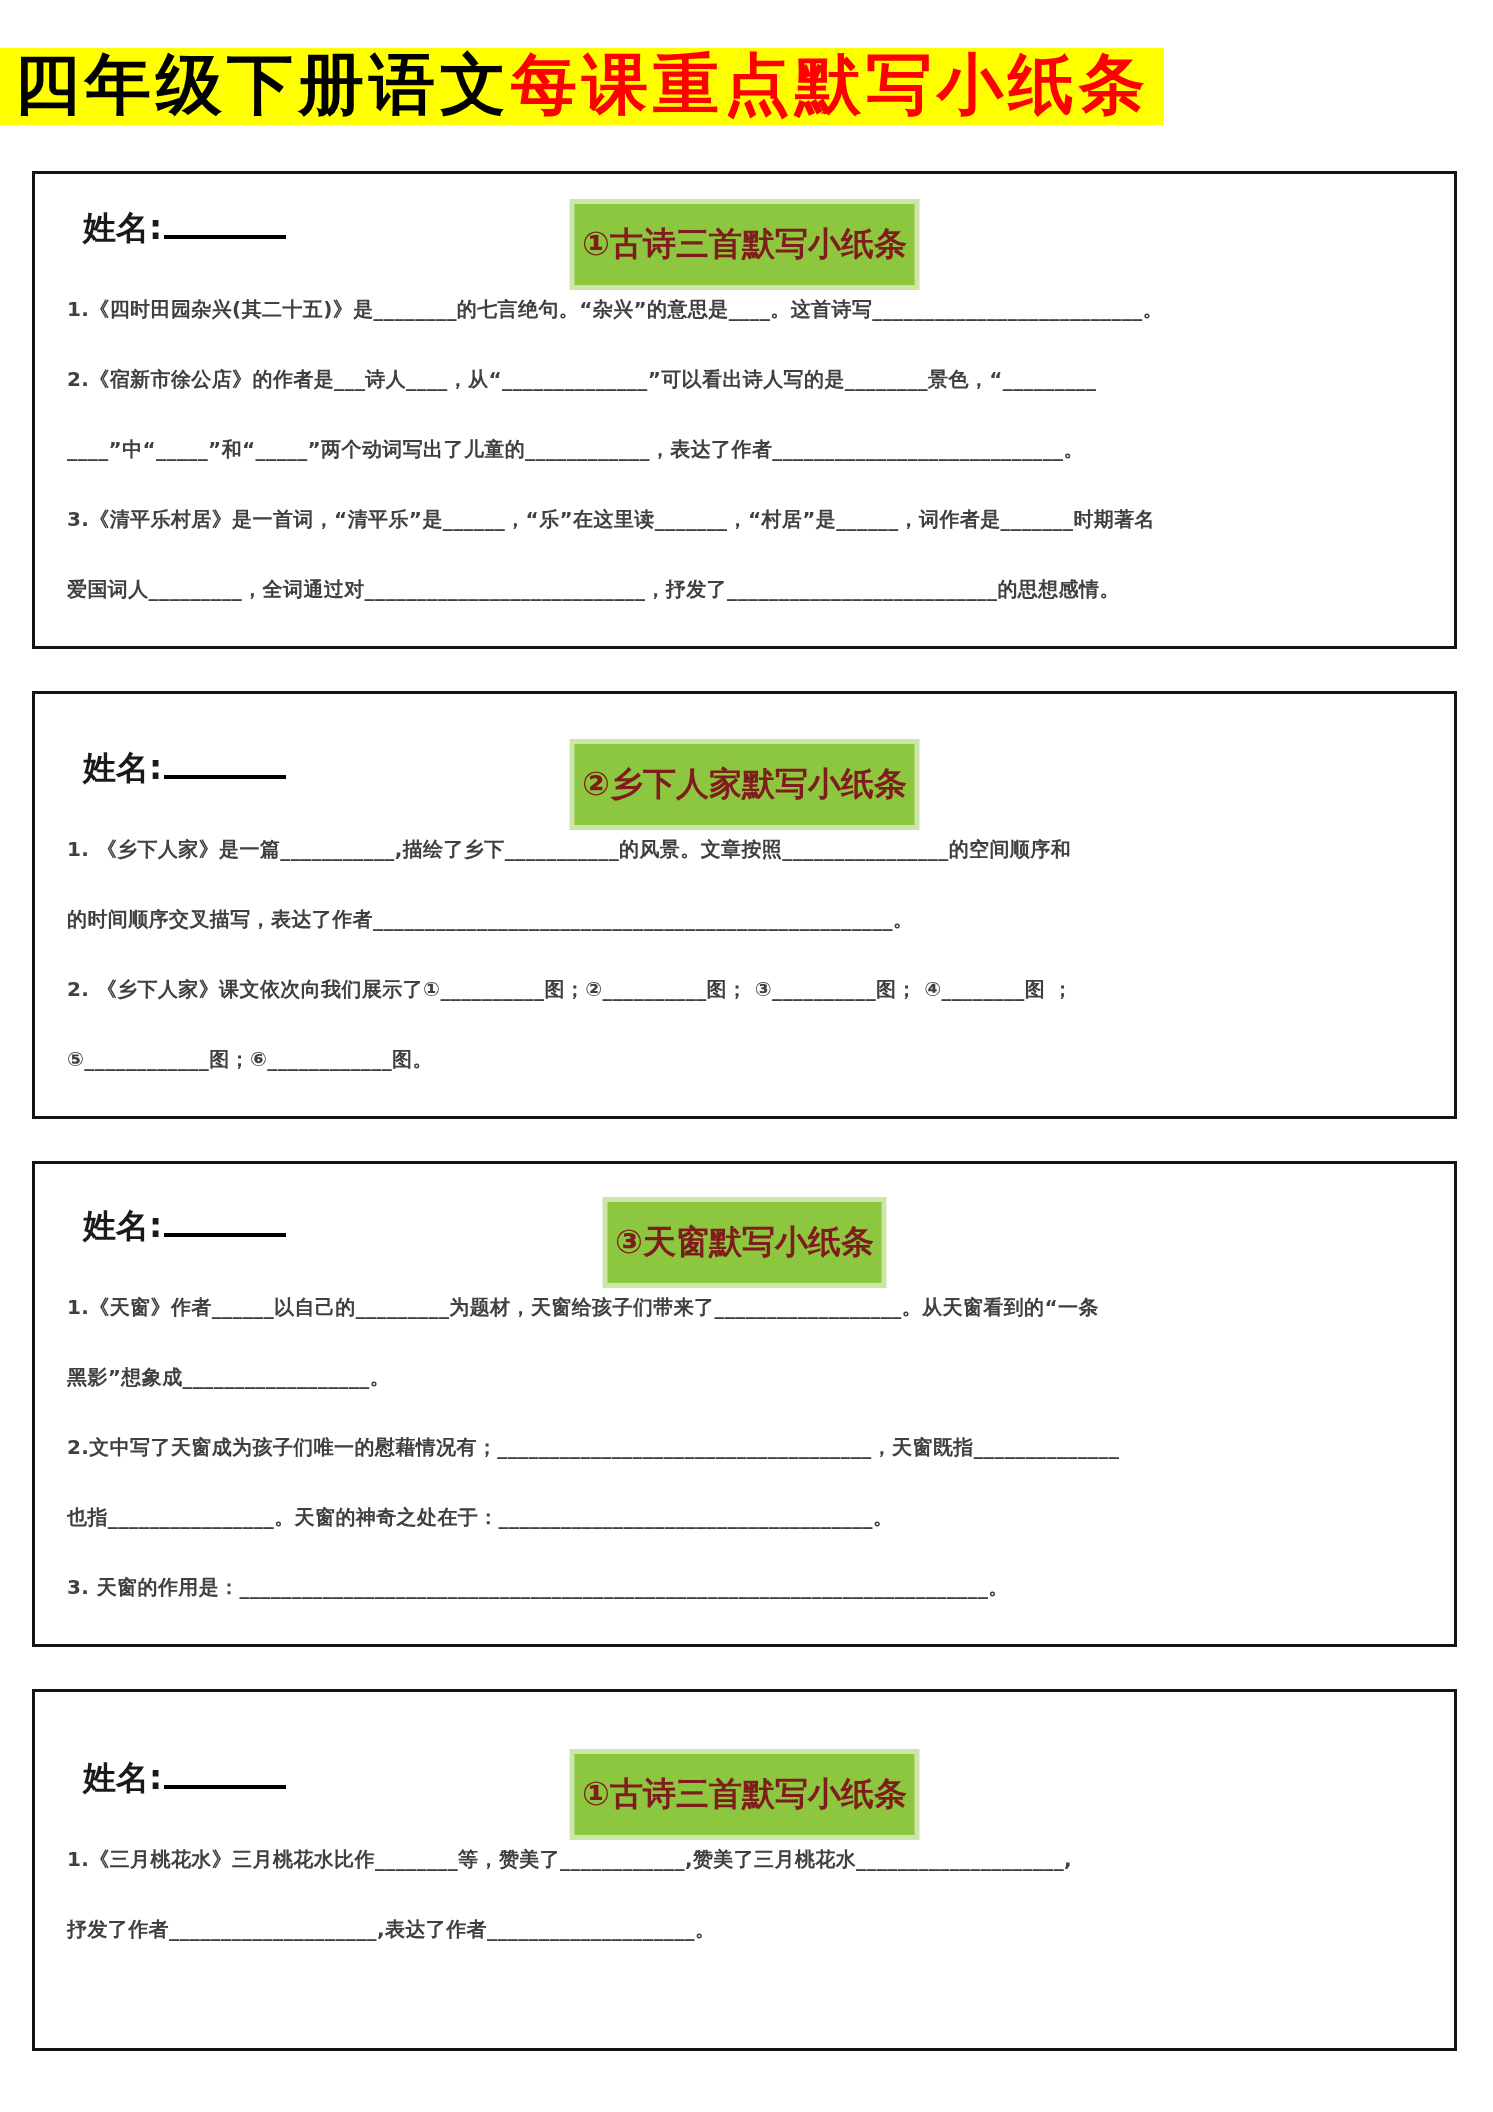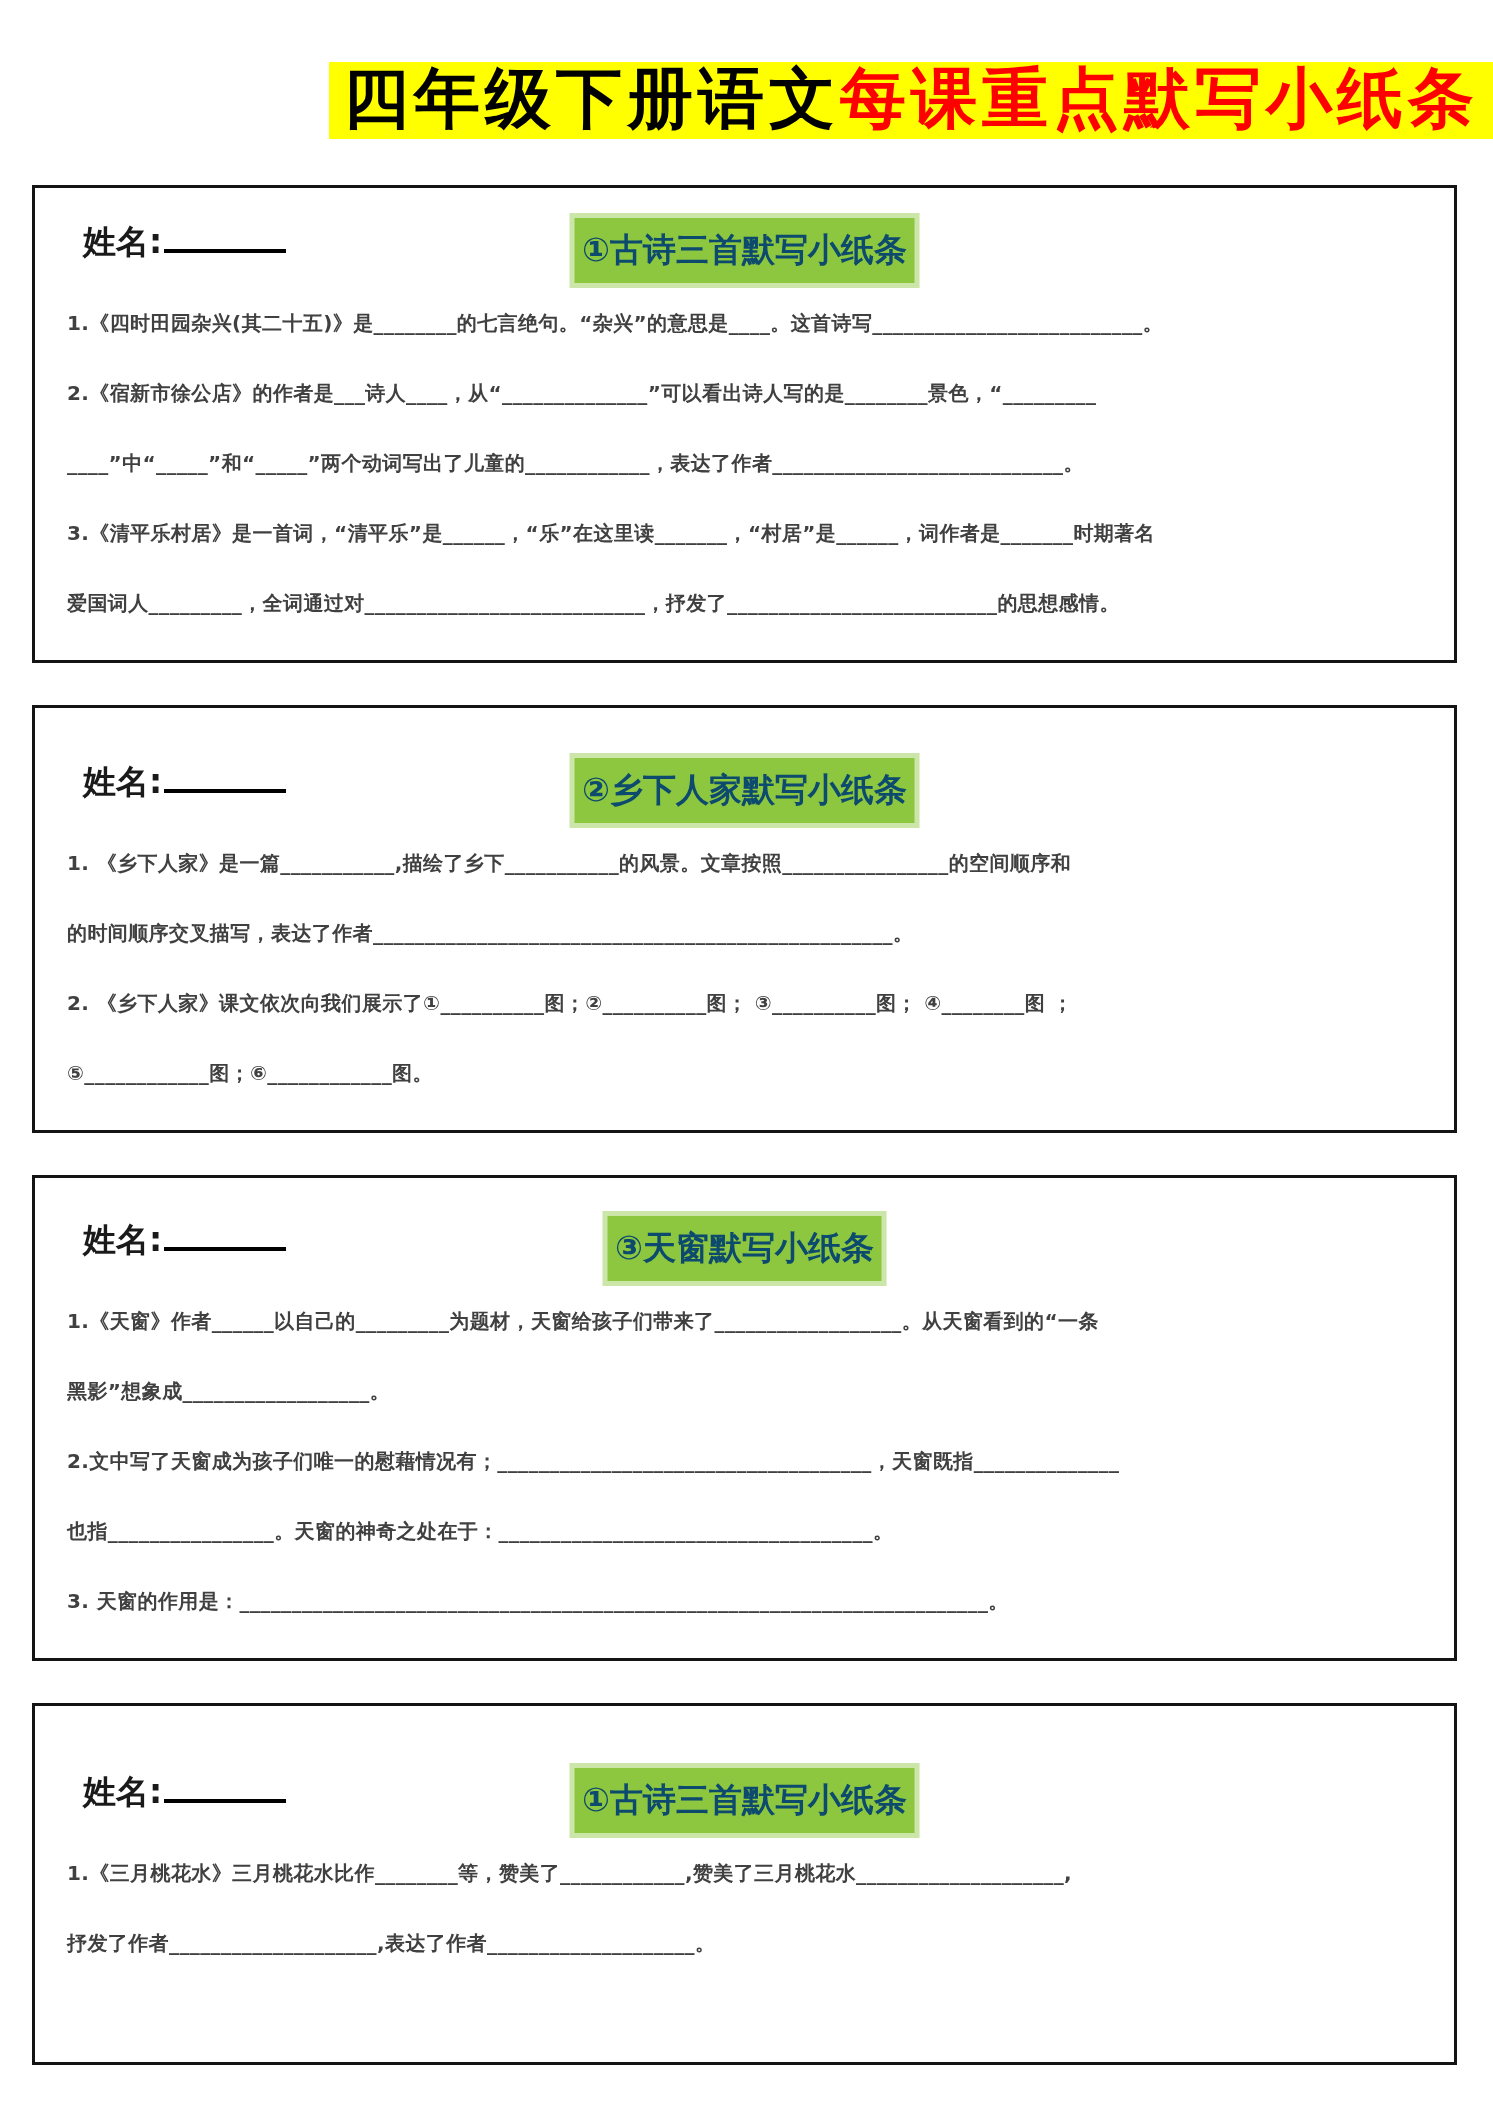--- a/index.html
+++ b/index.html
@@ -6,24 +6,23 @@
   .page {
     position: relative;
     width: 1493px;
     min-height: 2112px;
     background: #ffffff;
     font-family: "DejaVu Sans", "Liberation Sans", sans-serif;
     color: #1a1a1a;
     overflow: hidden;
   }
   .title-wrap {
-    text-align: right;
-    padding-top: 62px;
+    text-align: left;
+    padding-top: 48px;
     margin-bottom: 46px;
-    margin-left: 6px;
   }
   .page-title {
     display: inline-block;
     background: var(--title-bg, #ffff00);
     padding: 2px 14px 6px 14px;
     font-size: 66px;
     font-weight: bold;
     letter-spacing: 5px;
     line-height: 1.05;
     white-space: nowrap;
@@ -50,24 +49,24 @@
   .name-line {
     display: inline-block;
     width: 122px; height: 26px;
     border-bottom: 4px solid #000000;
     margin-left: 2px;
   }
   .sec-title {
     position: absolute; left: 50%; top: 0;
     transform: translateX(-50%);
     font-size: 33px; font-weight: bold;
-    color: #0c4a6e;
+    color: #7f1d1d;
     background: var(--hl-green, #8dc63f);
     box-shadow: 0 0 0 5px rgba(141, 198, 63, 0.45);
-    padding: 10px 8px;
+    padding: 18px 8px;
     white-space: nowrap;
   }
   .qline {
     font-size: 20px;
     line-height: 70px;
     letter-spacing: 0.4px;
     color: #404040;
     white-space: nowrap;
     overflow: hidden;
     padding: 0 4px;

